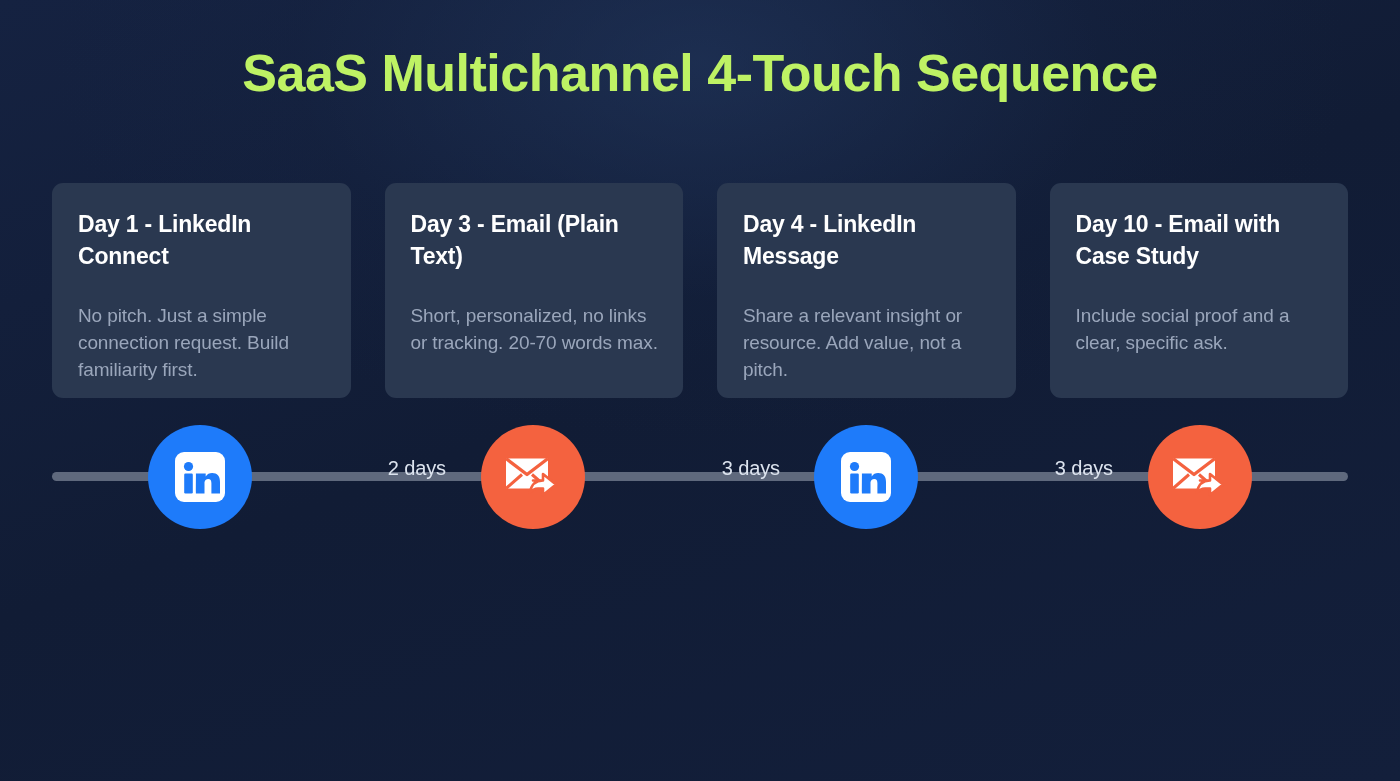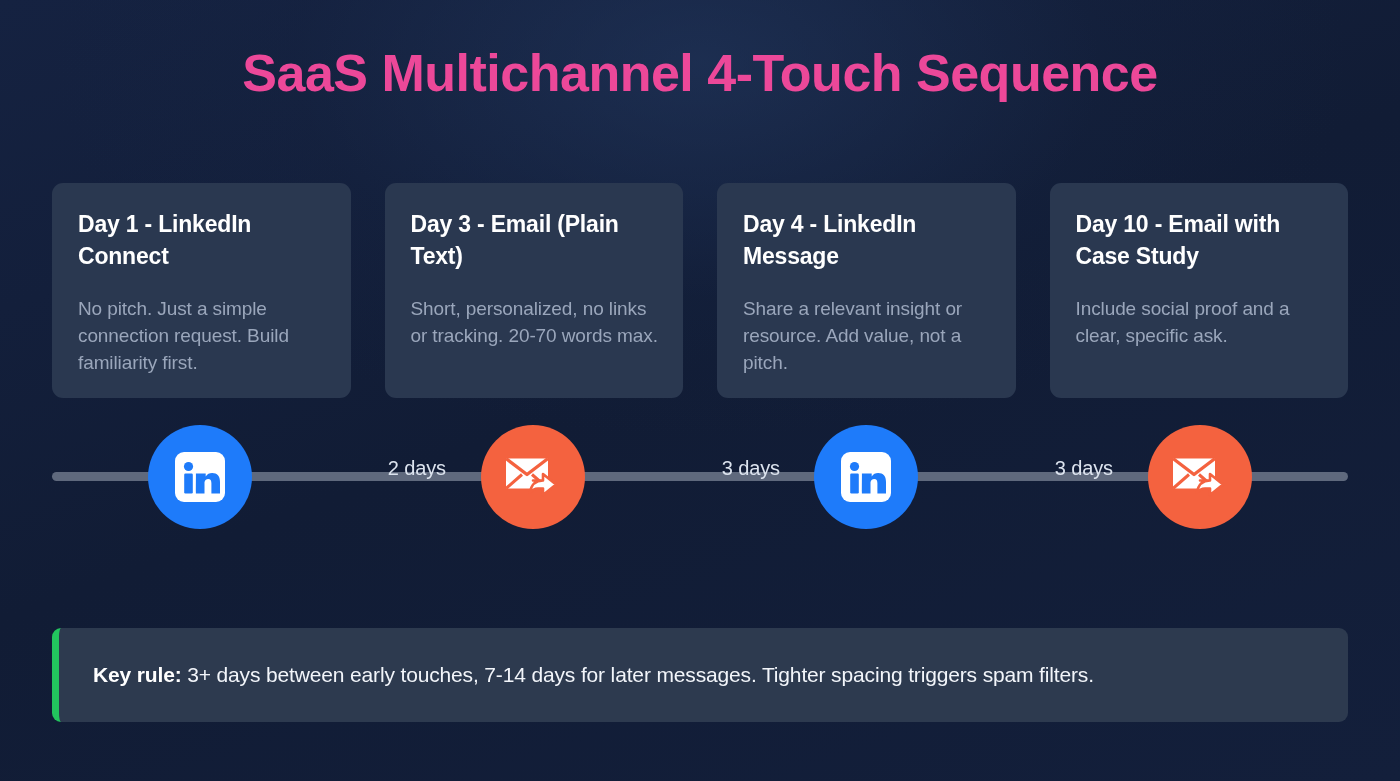--- a/index.html
+++ b/index.html
@@ -35,21 +35,21 @@
   
   .title {
     position: absolute;
     top: 44px;
     left: 0;
     width: 1400px;
     text-align: center;
     font-size: 52px;
     font-weight: bold;
     letter-spacing: -0.5px;
-    color: #ec4899;
+    color: #bef264;
     line-height: 1.12;
   }
 
   
   .cards {
     position: absolute;
     top: 183px;
     left: 52px;
     width: 1296px;
     height: 215px;
@@ -67,21 +67,21 @@
 
   .card-title {
     font-size: 23px;
     font-weight: bold;
     color: #ffffff;
     line-height: 1.39;
     letter-spacing: -0.2px;
   }
 
   .card-desc {
-    margin-top: 23px;
+    margin-top: 30px;
     font-size: 19px;
     color: #9aa6bb;
     line-height: 1.42;
     letter-spacing: -0.1px;
   }
 
   
   .timeline {
     position: absolute;
     top: 415px;
@@ -232,19 +232,14 @@
           <path d="M3 6.5h42v30H3z" fill="#ffffff"></path>
           <path d="M3 6.5l21 16 21-16" fill="none" stroke="#f4623f" stroke-width="3.4" stroke-linejoin="round"></path>
           <path d="M3 36.5l16-14M45 36.5l-16-14" fill="none" stroke="#f4623f" stroke-width="3"></path>
           <path d="M30 28.5h10v-6.5l13 10.5-13 10.5v-6.5h-5c-3.5 0-6 1.6-8 4.2 1-7 5-12.2 13-12.2z" fill="#ffffff" stroke="#f4623f" stroke-width="2.6" stroke-linejoin="round"></path>
         </svg>
       </span>
     </div>
 
   </div>
 
-  <div class="keyrule">
-    <div class="keyrule-text">
-      <b>Key rule:</b><span> 3+ days between early touches, 7-14 days for later messages. Tighter spacing triggers spam filters.</span>
-    </div>
-  </div>
 
 </div>
 
 </body></html>

